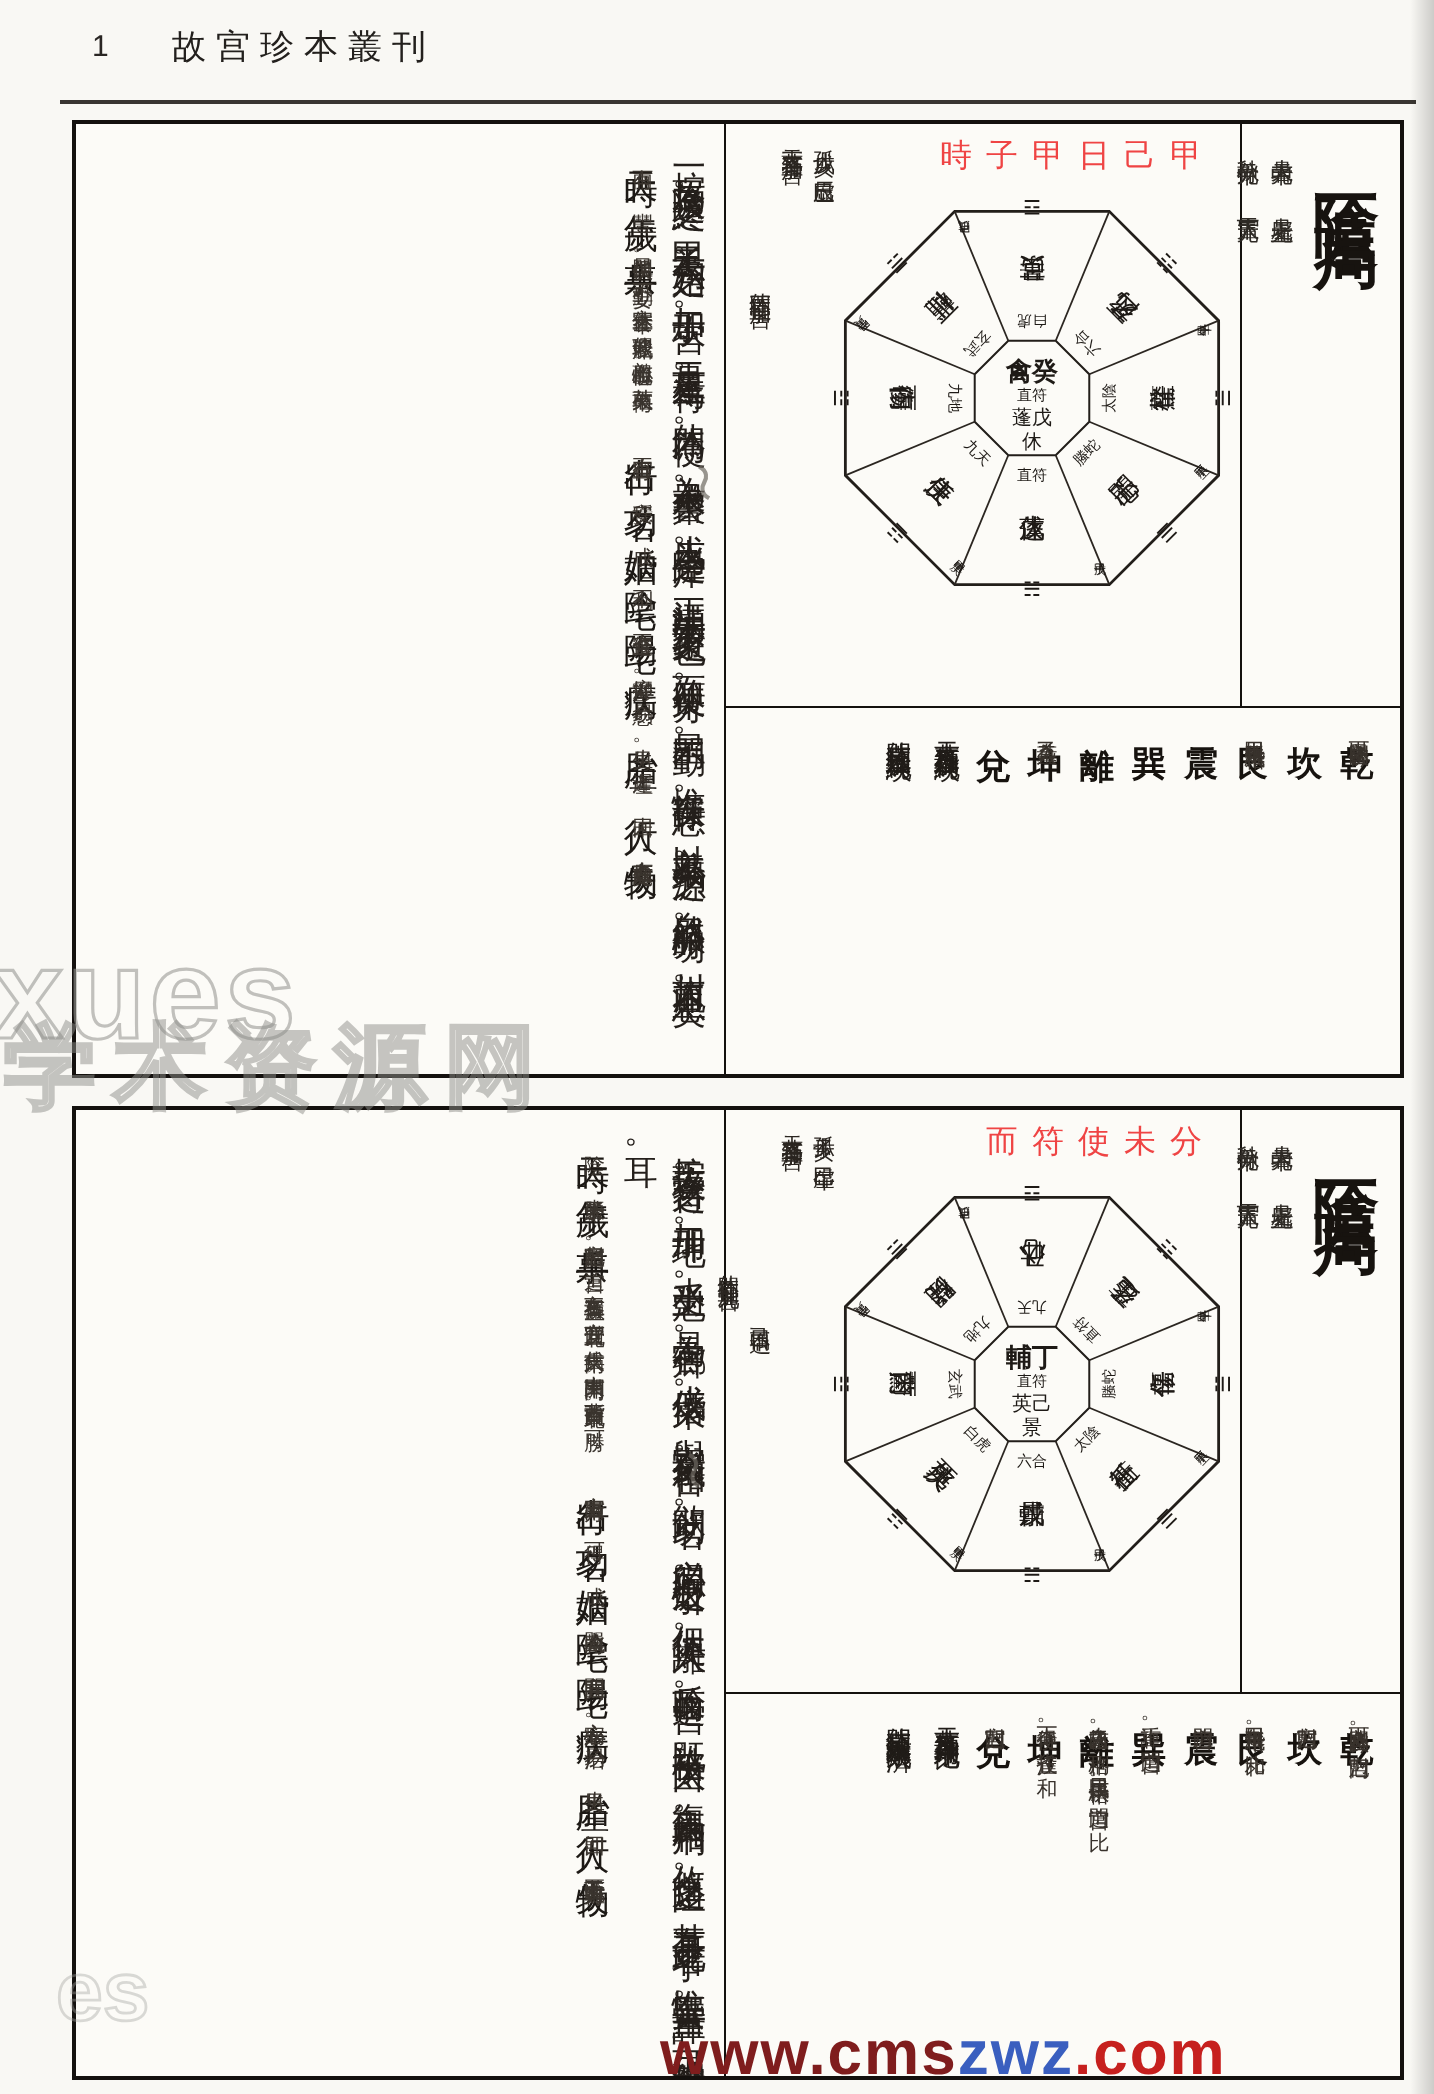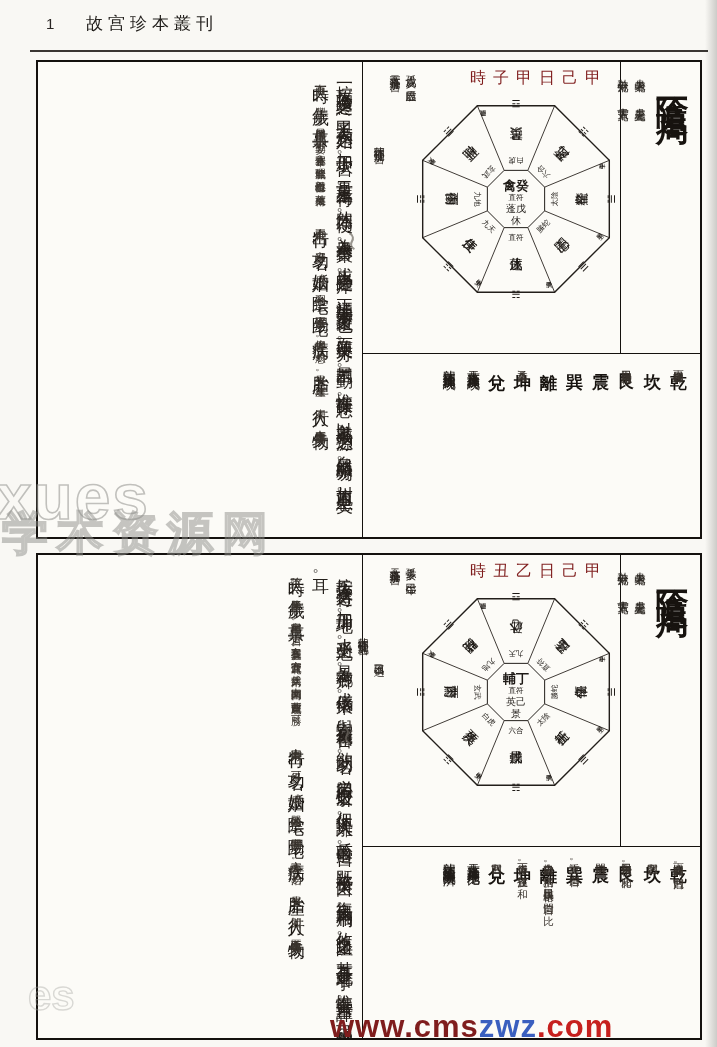--- a/index.html
+++ b/index.html
@@ -33,21 +33,21 @@
   .cat{margin-block-end:6px;}
   
   .right-region{flex:1;display:flex;flex-direction:column;box-sizing:border-box;}
   .top-row{height:291px;display:flex;flex-direction:row;box-sizing:border-box;}
   .diagram-cell{flex:1;position:relative;box-sizing:border-box;}
   .title-col{width:80px;border-left:1.5px solid #14110e;box-sizing:border-box;
     writing-mode:vertical-rl;text-orientation:upright;padding:8px 6px;}
   .panel-title{font-size:33px;letter-spacing:6px;color:#17130f;font-weight:bold;}
   .tnote{font-size:11.5px;letter-spacing:1px;margin-block-start:2px;color:#2e2a25;}
   .hour-header{position:absolute;top:6px;right:12px;font-size:16px;letter-spacing:7px;
-    color:#7f1d1d;white-space:nowrap;text-align:center;}
+    color:#ef4444;white-space:nowrap;text-align:center;}
   .side-labels{position:absolute;left:3px;top:4px;height:calc(100% - 8px);width:52px;
     writing-mode:vertical-rl;text-orientation:upright;font-size:11px;line-height:1.45;color:#2a2520;}
   .sl{letter-spacing:1px;}
   .sl-c{padding-top:72px;}
   .p2 .sl-c{padding-top:96px;}
   .p2 .sl-d{padding-top:70px;}
   .oct{position:absolute;left:48px;top:32px;}
   
   .palace-section{flex:1;border-top:1.5px solid #14110e;box-sizing:border-box;
     writing-mode:vertical-rl;text-orientation:upright;padding:6px 10px;overflow:hidden;}
@@ -247,21 +247,21 @@
           <span class="cat"><span class="cat-name">胎產</span><span class="cat-note">生男</span></span>
         
           <span class="cat"><span class="cat-name">行人</span><span class="cat-note">卽回</span></span>
         
           <span class="cat"><span class="cat-name">失物</span><span class="cat-note">匿于西北方難得</span></span>
         </div>
     </div>
     <div class="right-region">
       <div class="top-row">
         <div class="diagram-cell">
-          <div class="hour-header">時丑乙日己甲</div>
+          <div class="hour-header">而符使未分</div>
           <div class="side-labels">
             <div class="sl sl-a">孤亥子　虛巳午</div>
             <div class="sl sl-b">天蓬直符加二宮</div>
             <div class="sl sl-c">己日不遇</div>
             <div class="sl sl-d">休門直使加九宮</div>
           </div>
           <svg class="oct" width="210" height="210" viewBox="0 0 210 210">
               <polygon points="143.65102666887407,11.688167216360043 198.31183278363994,66.34897333112593 198.31183278363994,143.65102666887407 143.65102666887407,198.31183278363994 66.34897333112599,198.31183278364 11.688167216360029,143.65102666887404 11.688167216360057,66.3489733311259 66.34897333112596,11.688167216360029" fill="none" stroke="#221e1a" stroke-width="1.4"></polygon>
               <polygon points="116.86318640331778,76.35973449215011 133.6402655078499,93.13681359668222 133.6402655078499,116.86318640331778 116.86318640331778,133.6402655078499 93.13681359668223,133.6402655078499 76.35973449215011,116.86318640331777 76.35973449215011,93.1368135966822 93.13681359668223,76.35973449215011" fill="none" stroke="#221e1a" stroke-width="1"></polygon>
               <line x1="116.86318640331778" y1="76.35973449215011" x2="143.65102666887407" y2="11.688167216360043" stroke="#2b2621" stroke-width="0.9"></line>

